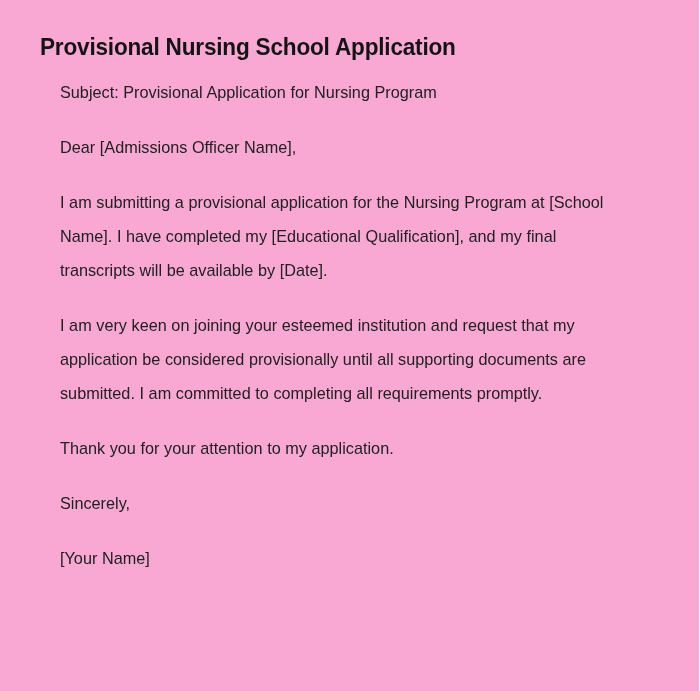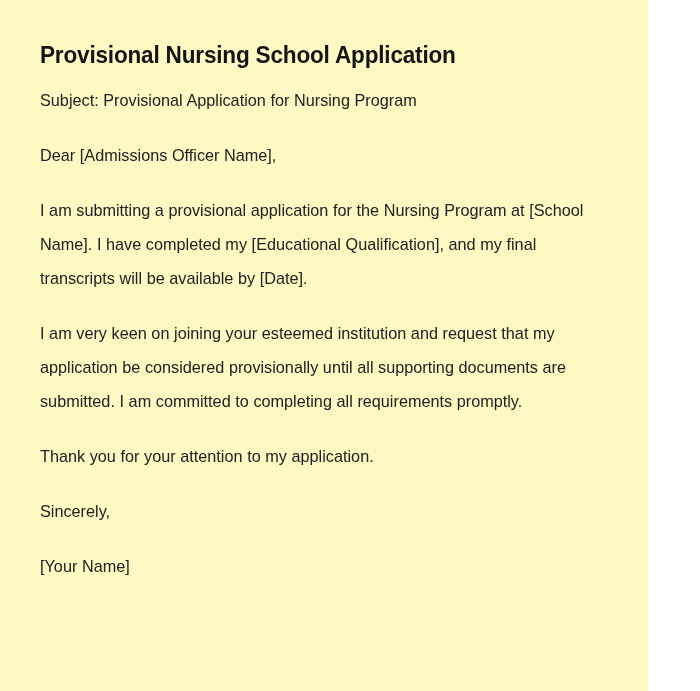--- a/index.html
+++ b/index.html
@@ -10,40 +10,41 @@
   body {
     width: 700px;
     height: 691px;
     font-family: "Liberation Sans", "DejaVu Sans", sans-serif;
     color: #1f1f1f;
     overflow: hidden;
   }
 
   .page {
     box-sizing: border-box;
-    width: 648px;
+    width: 699px;
     height: 691px;
-    background: #fef9c3;
-    padding: 40px 60px 0 40px;
+    background: #f9a8d4;
+    padding: 32px 60px 0 40px;
   }
 
   .doc-title {
     font-size: 24px;
     font-weight: bold;
     line-height: 30px;
     letter-spacing: -0.2px;
     color: #141414;
     margin: 0 0 14px 0;
     transform: scaleX(0.94);
     transform-origin: left center;
     white-space: nowrap;
   }
 
   .letter-body {
     width: 600px;
+    margin-left: 20px;
   }
 
   .para {
     font-size: 17px;
     line-height: 34px;
     color: #212121;
     margin: 0 0 21px 0;
     transform: scaleX(0.955);
     transform-origin: left top;
     text-align: left;

